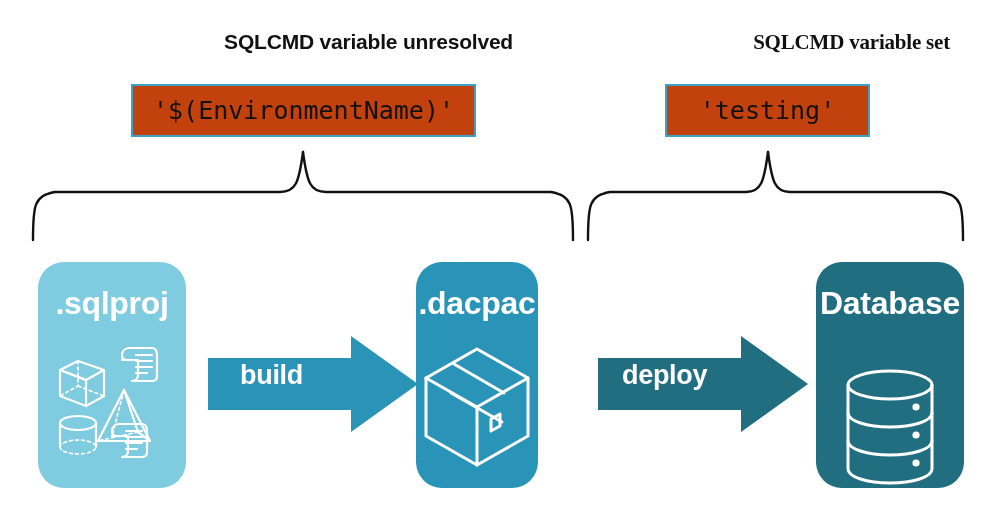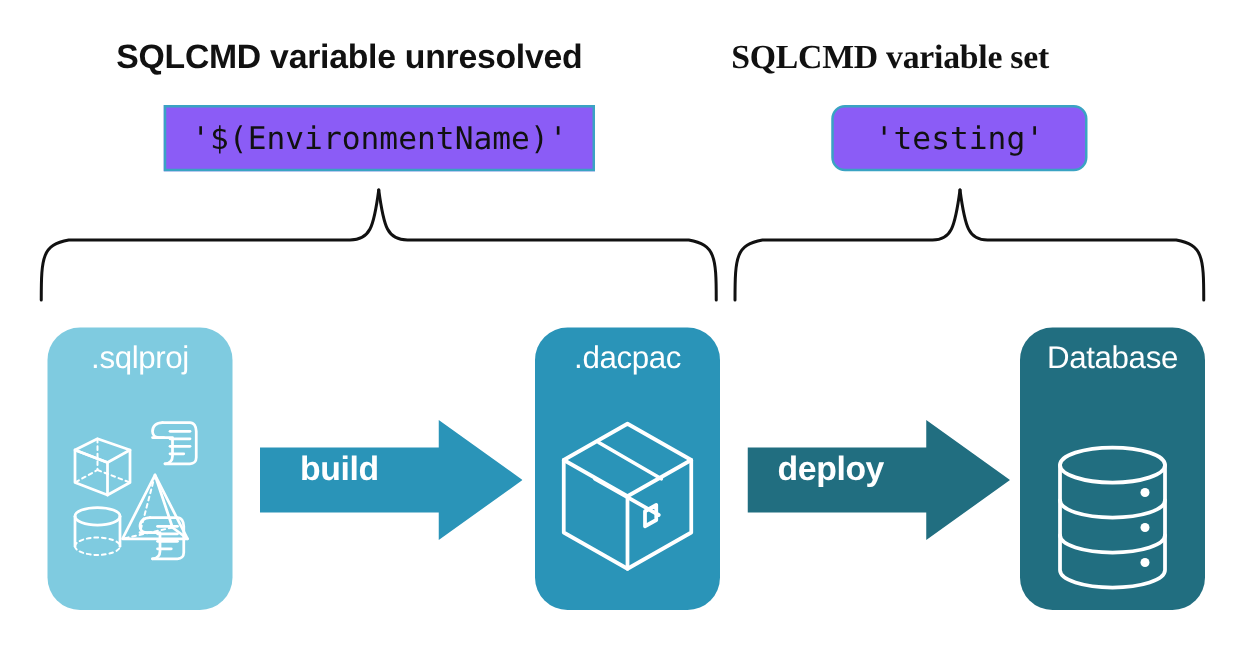--- a/index.html
+++ b/index.html
@@ -16,45 +16,45 @@
     height: 522px;
     background: #ffffff;
     overflow: hidden;
   }
 
   
   .section-title {
     position: absolute;
     font-family: "Liberation Sans", sans-serif;
     font-weight: bold;
-    font-size: 27px;
+    font-size: 21px;
     color: #111111;
-    text-align: left;
+    text-align: right;
     white-space: nowrap;
     letter-spacing: -0.2px;
   }
   #title-left  { left: 93px;  top: 30px; width: 420px; }
   #title-right { left: 585px; top: 30px; width: 365px; font-family: Liberation Serif, serif; }
 
   
   .code-box {
     position: absolute;
     box-sizing: border-box;
-    background: #8b5cf6;
+    background: #c2410c;
     border: 2px solid #3AA3C3;
     display: flex;
     align-items: center;
     justify-content: center;
     font-family: "DejaVu Sans Mono", monospace;
     font-size: 25px;
     color: #111111;
     white-space: nowrap;
   }
   #code-left  { left: 131px; top: 84px; width: 345px; height: 53px; }
-  #code-right { left: 665px; top: 84px; width: 205px; height: 53px; border-radius: 11px; }
+  #code-right { left: 665px; top: 84px; width: 205px; height: 53px; }
 
   
   .brace-svg {
     position: absolute;
     left: 0;
     top: 0;
     width: 1000px;
     height: 522px;
     pointer-events: none;
   }
@@ -63,37 +63,37 @@
   .stage-card {
     position: absolute;
     box-sizing: border-box;
     border-radius: 26px;
     display: flex;
     flex-direction: column;
     align-items: center;
   }
   .stage-label {
     font-family: "Liberation Sans", sans-serif;
-    font-weight: normal;
-    font-size: 25px;
+    font-weight: bold;
+    font-size: 32px;
     color: #ffffff;
-    margin-top: 10px;
+    margin-top: 23px;
     letter-spacing: -0.3px;
     white-space: nowrap;
   }
   .stage-art {
     flex: 1;
     display: flex;
     align-items: center;
     justify-content: center;
     width: 100%;
   }
 
   #card-sqlproj  { left: 38px;  top: 262px; width: 148px; height: 226px; background: #7FCBE0; }
-  #card-dacpac   { left: 428px; top: 262px; width: 148px; height: 226px; background: #2A94B8; }
+  #card-dacpac   { left: 416px; top: 262px; width: 122px; height: 226px; background: #2A94B8; }
   #card-database { left: 816px; top: 262px; width: 148px; height: 226px; background: #216E80; gap: 43px; }
 
   
   .flow-arrow {
     position: absolute;
     display: flex;
     align-items: center;
   }
   .flow-arrow svg { display: block; }
   .flow-label {

